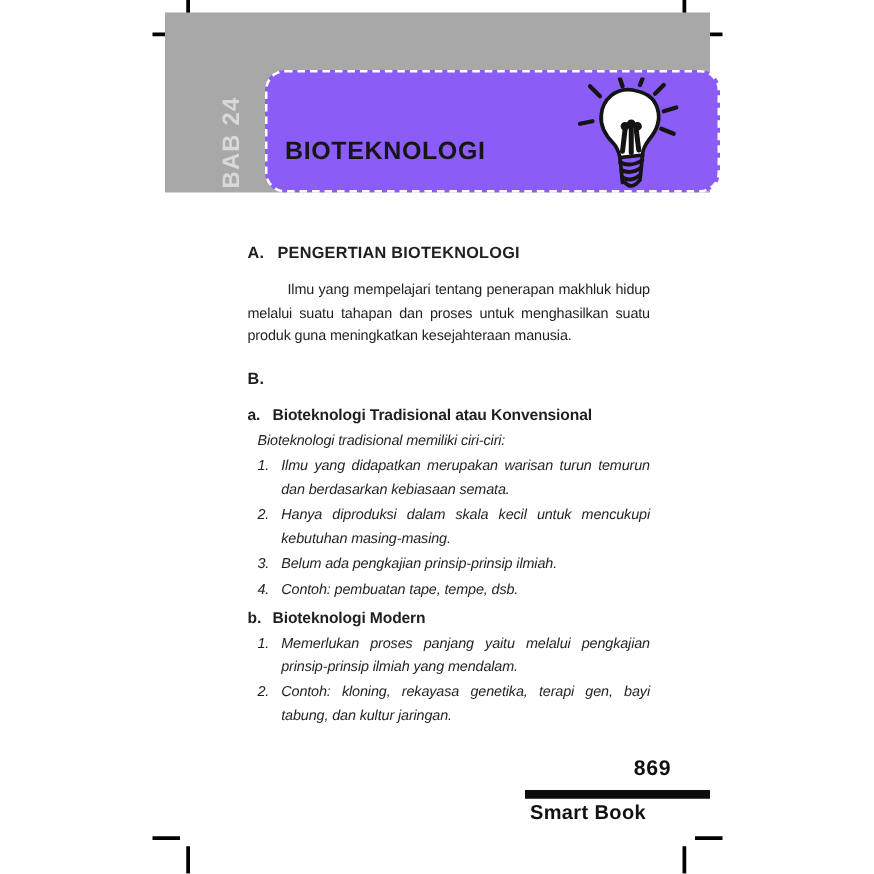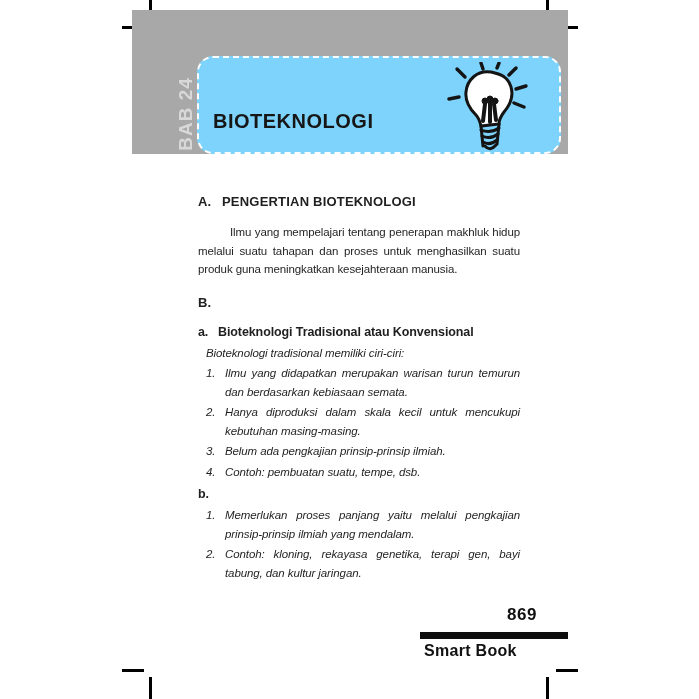--- a/index.html
+++ b/index.html
@@ -12,22 +12,22 @@
   .crop { position:absolute; background:#000; }
 
   
   .banner { position:absolute; left:132px; top:10px; width:436px; height:144px; background:#a8a8a8; }
   .chapter-label {
     position:absolute; left:5px; top:92px; width:100px; height:24px;
     transform:rotate(-90deg); transform-origin:center;
     color:#d8d8d8; font-weight:700; font-size:19px; letter-spacing:1px; text-align:center;
   }
   .title-panel {
-    position:absolute; left:65px; top:46px; width:364px; height:98px;
-    background:#7dd3fc; border:2px dashed #ffffff; border-radius:16px;
+    position:absolute; left:80px; top:46px; width:364px; height:98px;
+    background:#8b5cf6; border:2px dashed #ffffff; border-radius:16px;
   }
   .chapter-title {
     position:absolute; left:14px; top:52px;
     font-weight:700; font-size:20px; letter-spacing:0.5px; color:#161616;
   }
   .bulb { position:absolute; right:28px; top:4px; width:84px; height:96px; }
 
   
   .content { position:absolute; left:198px; top:194px; width:322px; font-size:11.5px; line-height:18.5px; letter-spacing:-0.1px; }
 
@@ -136,29 +136,30 @@
             <div class="item">
               <span class="num">2.</span>
               <span class="txt">Hanya diproduksi dalam skala kecil untuk mencukupi kebutuhan masing-masing.</span>
             </div>
             <div class="item">
               <span class="num">3.</span>
               <span class="txt">Belum ada pengkajian prinsip-prinsip ilmiah.</span>
             </div>
             <div class="item">
               <span class="num">4.</span>
-              <span class="txt">Contoh: pembuatan suatu, tempe, dsb.</span>
+              <span class="txt">Contoh: pembuatan tape, tempe, dsb.</span>
             </div>
           </div>
         </div>
       </div>
 
       <div class="subsec">
         <div class="subsec-heading">
           <span class="marker">b.</span>
+          <span>Bioteknologi Modern</span>
         </div>
         <div class="subsec-body">
           <div class="olist">
             <div class="item">
               <span class="num">1.</span>
               <span class="txt">Memerlukan proses panjang yaitu melalui pengkajian prinsip-prinsip ilmiah yang mendalam.</span>
             </div>
             <div class="item">
               <span class="num">2.</span>
               <span class="txt">Contoh: kloning, rekayasa genetika, terapi gen, bayi tabung, dan kultur jaringan.</span>

